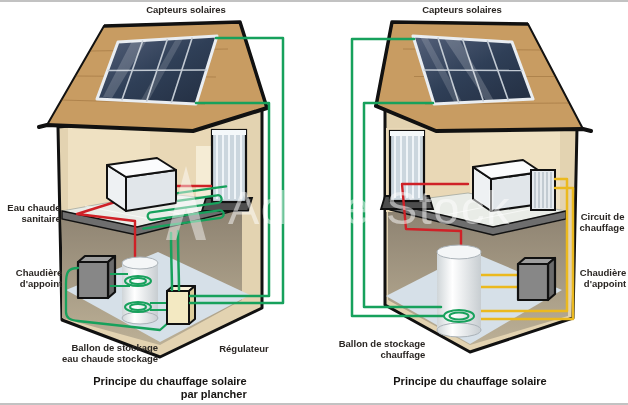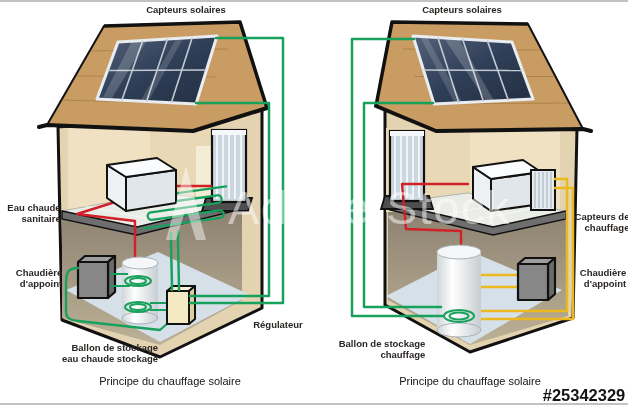--- a/index.html
+++ b/index.html
@@ -11,21 +11,21 @@
   .edge{position:absolute;left:0;width:628px;height:2px;background:#c2c2c2;}
   .edge.top{top:0;}
   .edge.bottom{top:403px;}
   .lbl{
     position:absolute;transform:translateX(-50%);text-align:right;
     font-size:9.5px;font-weight:600;color:#2a2623;line-height:1.12;white-space:nowrap;
   }
   .lbl span{display:block;}
   .caption{
     position:absolute;transform:translateX(-50%);text-align:right;
-    font-size:11px;font-weight:400;color:#161412;line-height:1.18;white-space:nowrap;
+    font-size:11px;font-weight:700;color:#161412;line-height:1.18;white-space:nowrap;
   }
   .caption span{display:block;}
   .stock-id{
     position:absolute;transform:translateX(-50%);
     font-size:16.5px;font-weight:700;color:#141414;white-space:nowrap;
   }
 </style>
 </head>
 <body>
 
@@ -256,38 +256,38 @@
     <span>sanitaire</span>
   </div>
   <div class="lbl" style="left:39px;top:268px;">
     <span>Chaudière</span>
     <span>d'appoint</span>
   </div>
   <div class="lbl" style="left:110px;top:343px;">
     <span>Ballon de stockage</span>
     <span>eau chaude stockage</span>
   </div>
-  <div class="lbl" style="left:244px;top:320px;margin-left:34px;">
+  <div class="lbl" style="left:244px;top:344px;">
     <span>Régulateur</span>
   </div>
 
   <div class="lbl" style="left:602px;top:212px;">
-    <span>Capteurs de</span>
+    <span>Circuit de</span>
     <span>chauffage</span>
   </div>
   <div class="lbl" style="left:603px;top:268px;">
     <span>Chaudière</span>
     <span>d'appoint</span>
   </div>
   <div class="lbl" style="left:382px;top:339px;">
     <span>Ballon de stockage</span>
     <span>chauffage</span>
   </div>
 
   <div class="caption" style="left:170px;top:375px;">
     <span>Principe du chauffage solaire</span>
+    <span>par plancher</span>
   </div>
   <div class="caption" style="left:470px;top:375px;">
     <span>Principe du chauffage solaire</span>
   </div>
 
-  <div class="stock-id" style="left:584px;top:386px;">#25342329</div>
 </div>
 
 </body></html>

